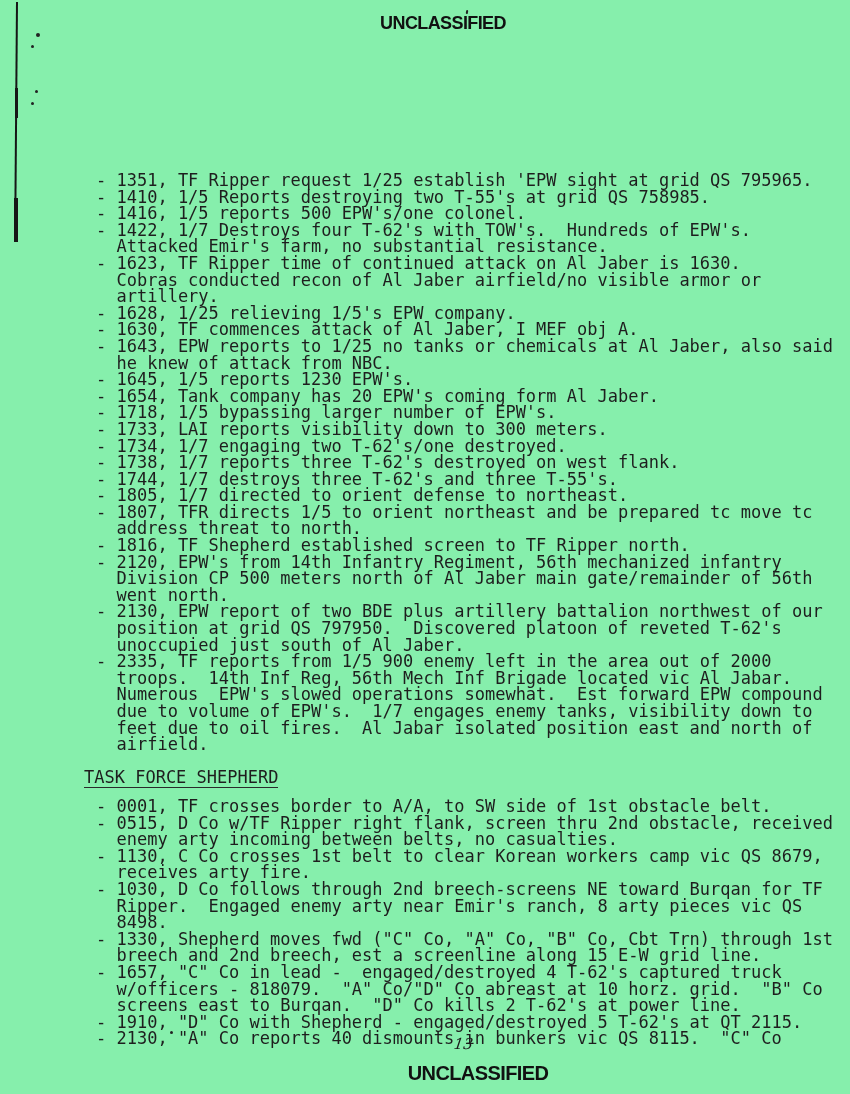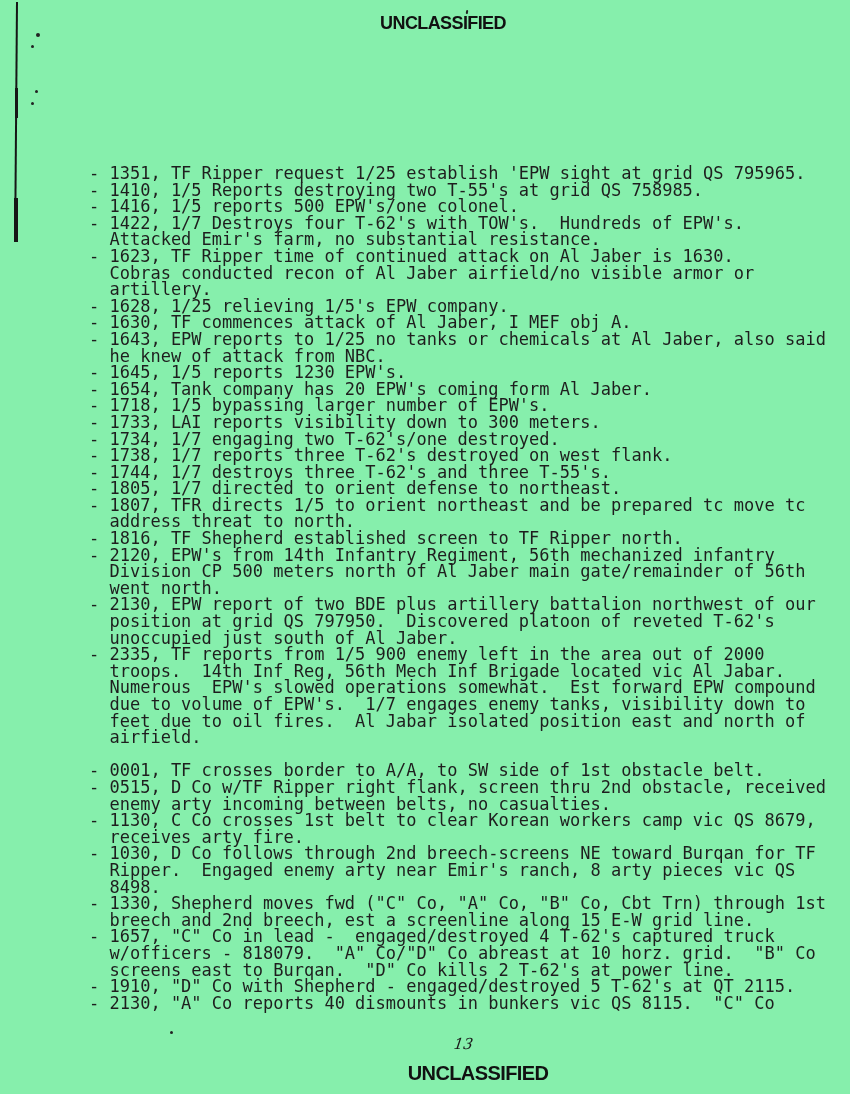--- a/index.html
+++ b/index.html
@@ -42,21 +42,21 @@
   .doc-body {
     position: absolute;
     top: 160px;
     left: 84px;
     width: 760px;
     font-size: 17px;
     line-height: 16.6px;
     color: #1e1e1e;
   }
   .doc-body pre {
-    margin: 5px;
+    margin: 12px;
     font: inherit;
     white-space: pre;
   }
   .doc-section:not(:first-child) { margin-top: 16.6px; }
   .section-heading { height: 16.6px; }
   .section-heading span {
     border-bottom: 1.6px solid #2a2a2a;
     padding-bottom: 0px;
   }
 
@@ -122,20 +122,21 @@
   position at grid QS 797950.  Discovered platoon of reveted T-62's
   unoccupied just south of Al Jaber.
 - 2335, TF reports from 1/5 900 enemy left in the area out of 2000
   troops.  14th Inf Reg, 56th Mech Inf Brigade located vic Al Jabar.
   Numerous  EPW's slowed operations somewhat.  Est forward EPW compound
   due to volume of EPW's.  1/7 engages enemy tanks, visibility down to
   feet due to oil fires.  Al Jabar isolated position east and north of
   airfield.</pre>
       </div>
       <div class="doc-section">
+        <div class="section-heading"><span>TASK FORCE SHEPHERD</span></div>
         <pre>- 0001, TF crosses border to A/A, to SW side of 1st obstacle belt.
 - 0515, D Co w/TF Ripper right flank, screen thru 2nd obstacle, received
   enemy arty incoming between belts, no casualties.
 - 1130, C Co crosses 1st belt to clear Korean workers camp vic QS 8679,
   receives arty fire.
 - 1030, D Co follows through 2nd breech-screens NE toward Burqan for TF
   Ripper.  Engaged enemy arty near Emir's ranch, 8 arty pieces vic QS
   8498.
 - 1330, Shepherd moves fwd ("C" Co, "A" Co, "B" Co, Cbt Trn) through 1st
   breech and 2nd breech, est a screenline along 15 E-W grid line.

